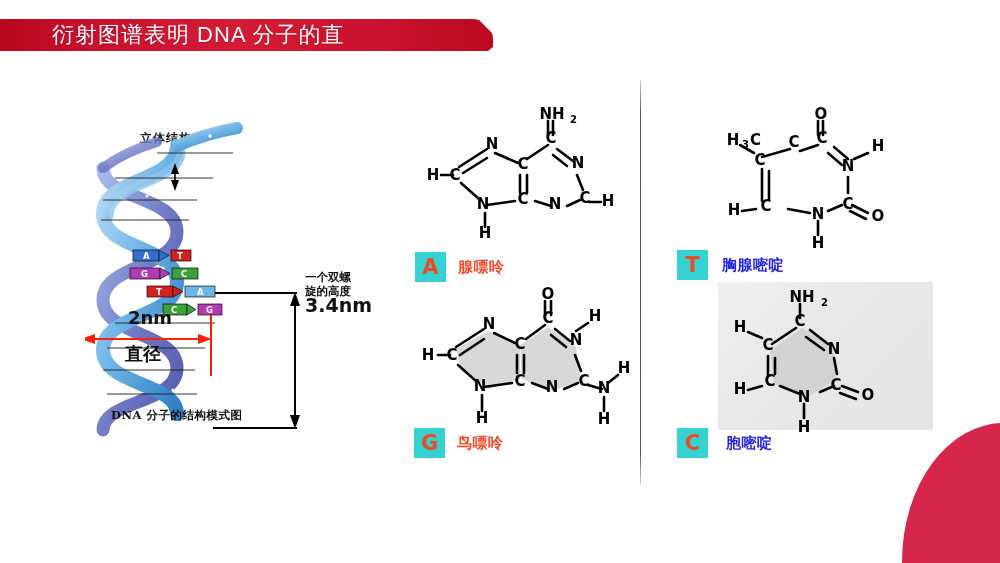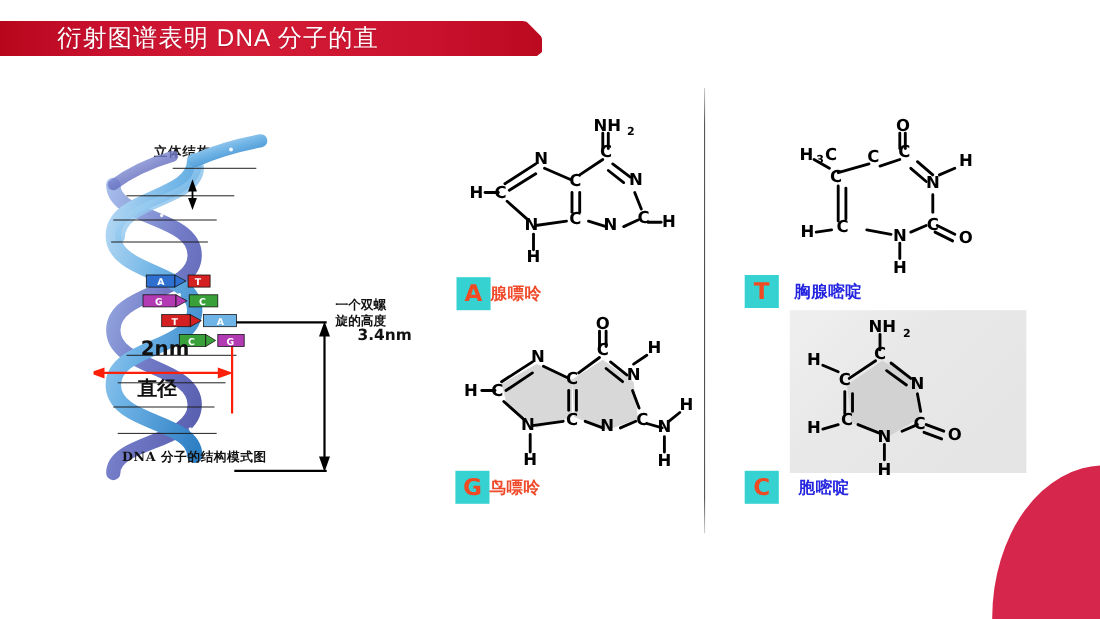--- a/index.html
+++ b/index.html
@@ -53,37 +53,37 @@
     position:absolute;left:26px;top:300px;font-size:11.5px;color:#111;
     font-family:"DejaVu Serif","Liberation Serif",serif;font-weight:700;letter-spacing:.5px;text-align:right;
   }
   .dna-svg{position:absolute;left:0;top:0;}
 
   .m-label{
     position:absolute;font-size:11.5px;line-height:14px;color:#111;font-weight:700;
     font-family:"DejaVu Sans","Liberation Sans",sans-serif;
   }
   .m-height{left:220px;top:162px;width:78px;}
-  .m-height .nm{font-size:14px;margin-left:20px;}
+  .m-height .nm{font-size:19px;}
   .m-2nm{left:43px;top:203px;font-size:18px;font-weight:700;}
   .m-dia{left:40px;top:240px;font-size:18px;font-weight:700;
     font-family:Liberation Mono, monospace;}
 
   
   .mol{position:absolute;}
   .mol-struct{position:absolute;left:0;top:0;}
   .badge-row{position:absolute;display:flex;align-items:center;}
   .badge{
     width:31px;height:30px;background:#36d2d2;
     display:flex;align-items:center;justify-content:center;
     color:#f04a23;font-size:21px;font-weight:700;
     font-family:"DejaVu Sans","Liberation Sans",sans-serif;
   }
   .badge-label{
-    margin-left:0;font-size:15px;font-weight:700;letter-spacing:.5px;
+    margin-left:12px;font-size:15px;font-weight:700;letter-spacing:.5px;
     font-family:"DejaVu Sans","Liberation Sans",sans-serif;
   }
   .lab-red{color:#f0492a;}
   .lab-blue{color:#2323e0;}
 
   .cyto-bg{
     position:absolute;left:36px;top:-6px;width:215px;height:148px;
     background:linear-gradient(135deg,#efefef 0%,#e8e8e8 40%,#e4e4e4 100%);
   }
 </style>

